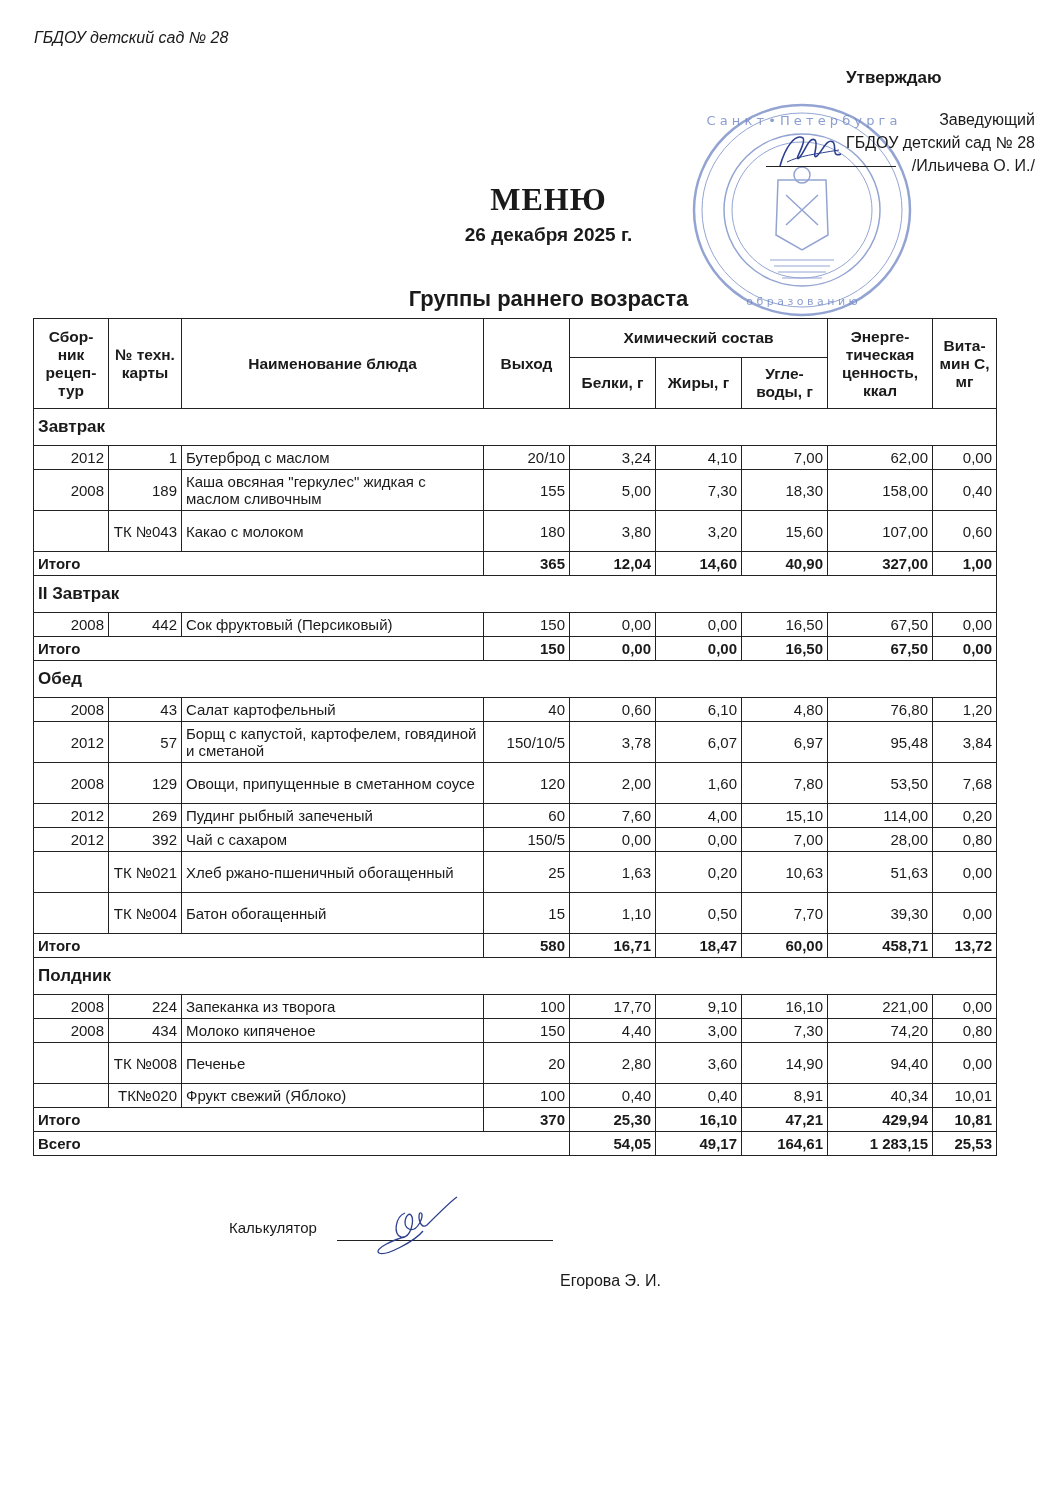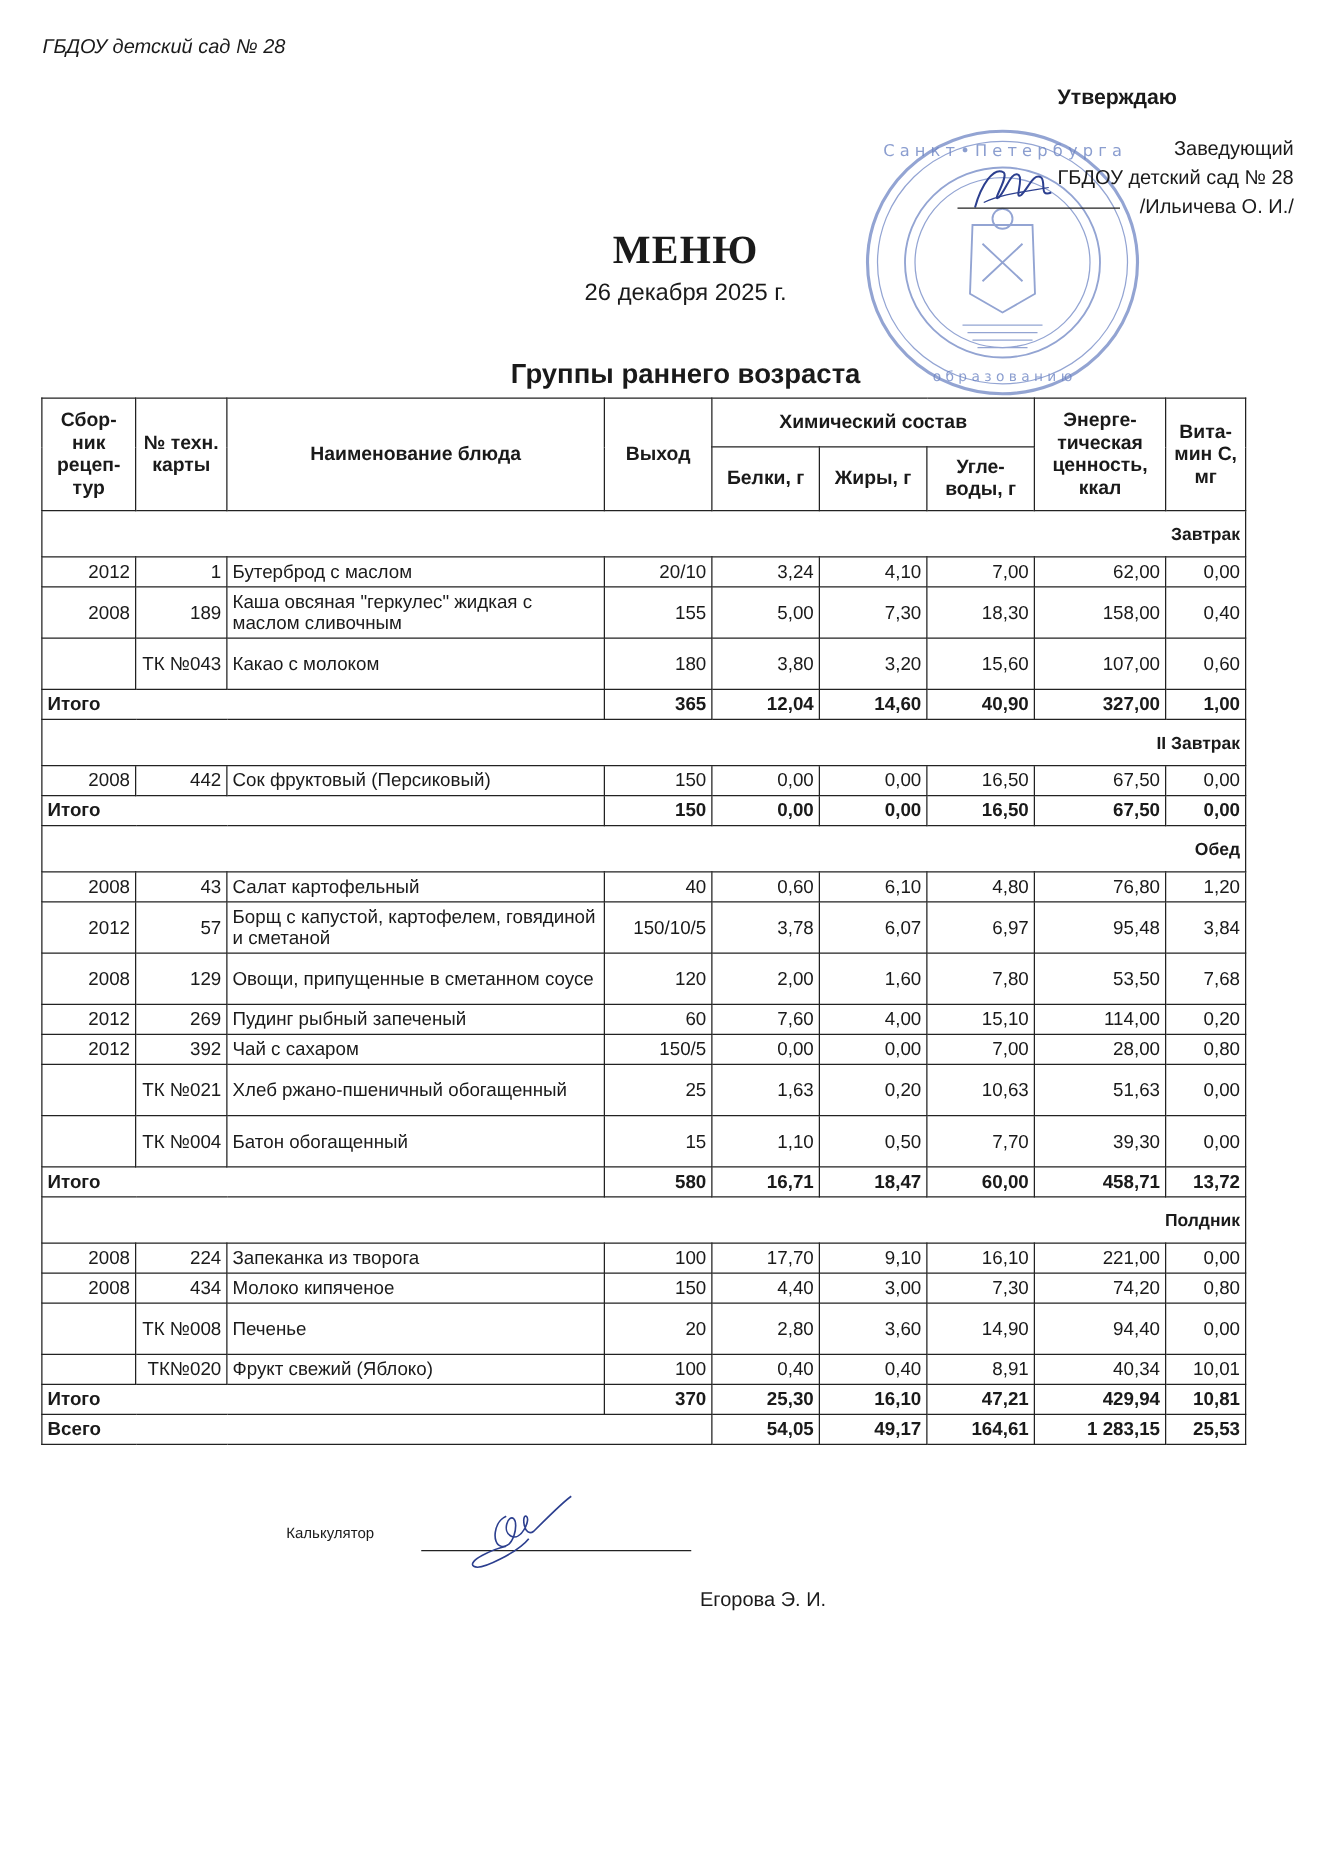--- a/index.html
+++ b/index.html
@@ -5,38 +5,38 @@
   html, body { margin:0; padding:0; background:#ffffff; }
   body { width:1061px; height:1500px; position:relative; overflow:hidden; font-family:"Liberation Sans", sans-serif; color:#1a1a1a; }
   .org { position:absolute; left:34px; top:29px; font-size:16px; font-style:italic; }
   .approve { position:absolute; left:846px; top:57px; font-size:17px; font-weight:bold;margin-top:11px; }
   .approve-block { position:absolute; right:26px; top:108px; text-align:right; font-size:16px; line-height:23px; }
   .approve-line { position:absolute; left:766px; top:166px; width:130px; border-top:1.5px solid #222; }
   .stamp { position:absolute; left:690px; top:100px; width:225px; height:220px; }
   .sig1 { position:absolute; left:775px; top:128px; width:70px; height:42px; }
   .title { position:absolute; left:0; width:1021px; text-align:center;margin-left:38px; }
   .t-menu { top:181px; font-family:"Liberation Serif", serif; font-weight:bold; font-size:32px; letter-spacing:1px; }
-  .t-date { top:224px; font-weight:normal; font-size:19px; }
+  .t-date { top:224px; font-weight:bold; font-size:19px; }
   .t-group { top:286px; font-weight:bold; font-size:22px; }
 
   table.menu { position:absolute; left:33px; top:318px; width:963px; border-collapse:collapse; table-layout:fixed; font-size:15px; }
   table.menu td, table.menu th { border:1.5px solid #222; padding:0 4px; }
   table.menu th { font-weight:bold; font-size:15.5px; line-height:18px; text-align:center; }
   .hrow1 th { height:38px; }
   .hrow2 th { height:50px; }
-  .section td { text-align:right; font-weight:bold; font-size:14px; height:36px; }
+  .section td { text-align:left; font-weight:bold; font-size:17px; height:36px; }
   .num { text-align:right; }
   .ctr { text-align:right; }
   .name { text-align:left; line-height:17px;margin-top:44px; }
   .r1 td { height:23px; }
   .r2 td { height:40px; }
   .tot td { font-weight:bold; height:23px; }
   .tk { line-height:17px; }
 
-  .calc { position:absolute; left:229px; top:1219px; font-size:12px; }
+  .calc { position:absolute; left:229px; top:1219px; font-size:15px; }
   .calc-line { position:absolute; left:337px; top:1240px; width:216px; border-top:1.5px solid #222; }
   .calc-name { position:absolute; left:560px; top:1272px; font-size:16px; }
   .sig2 { position:absolute; left:365px; top:1195px; width:110px; height:62px; }
 </style>
 </head>
 <body>
 
 <div class="org">ГБДОУ детский сад № 28</div>
 <div class="approve">Утверждаю</div>
 

